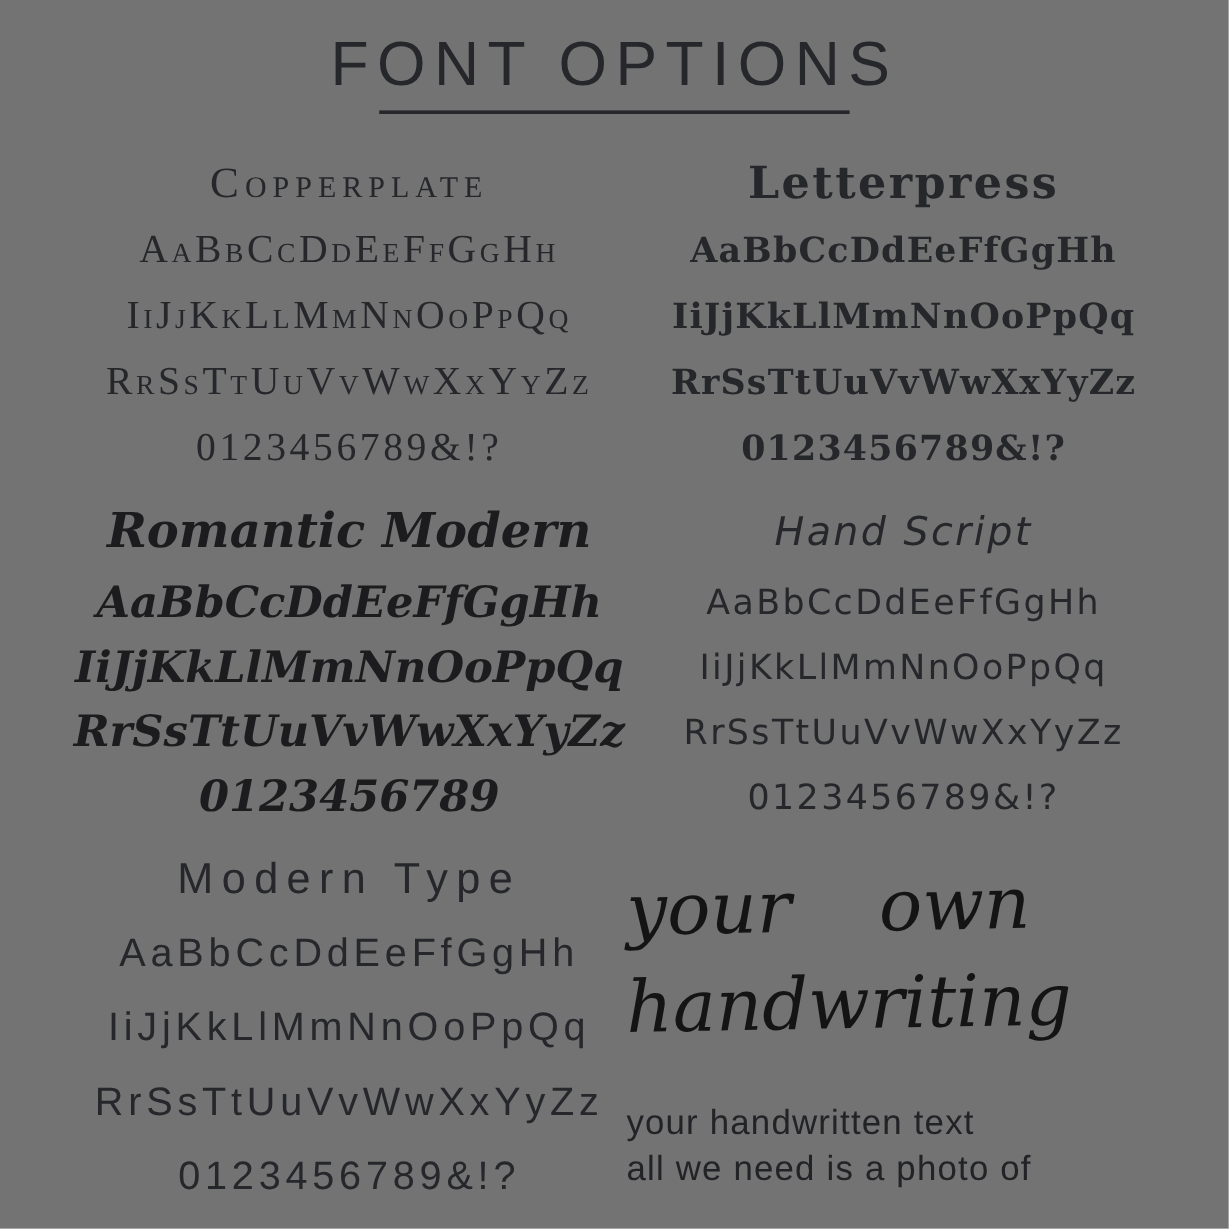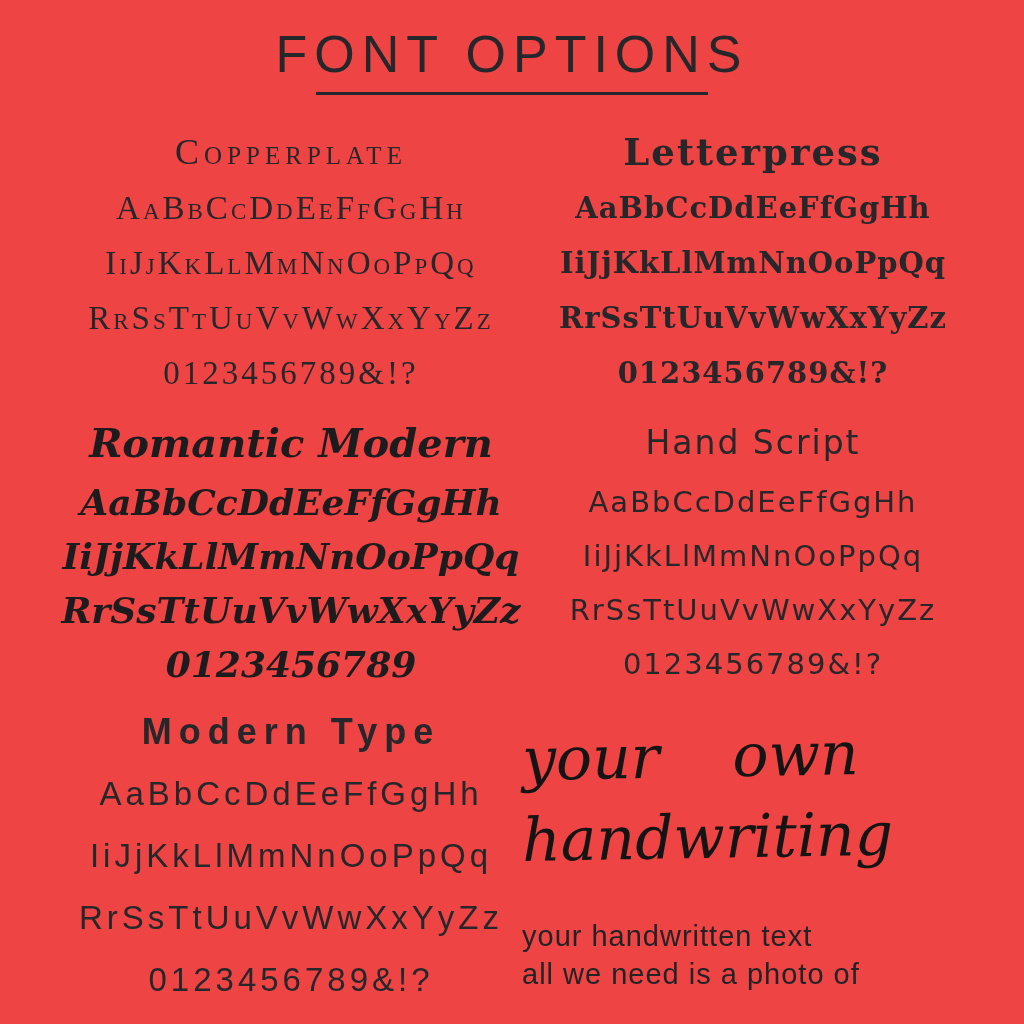--- a/index.html
+++ b/index.html
@@ -3,21 +3,21 @@
 <meta charset="utf-8">
 <style>
   html, body {
     margin: 0;
     padding: 0;
     background: #ffffff;
   }
   .page {
     width: 1024px;
     height: 1024px;
-    background: #ef4444;
+    background: #737373;
     color: #26272b;
     overflow: hidden;
     font-family: "Liberation Sans", sans-serif;
     box-sizing: border-box;
   }
   .header {
     text-align: center;
     margin-top: 24px;
   }
   .page-title {
@@ -99,32 +99,33 @@
     line-height: 54px;
     color: #1c1c1e;
   }
 
   
   .hand-script .font-name {
     font-family: "DejaVu Sans", sans-serif;
     font-size: 33px;
     letter-spacing: 2px;
     line-height: 52px;
+    font-style: italic;
   }
   .hand-script .glyph-line {
     font-family: "DejaVu Sans", sans-serif;
     font-size: 29px;
     letter-spacing: 2px;
     line-height: 54px;
   }
 
   
   .modern-type .font-name {
     font-family: "Liberation Sans", sans-serif;
-    font-weight: 700;
+    font-weight: 400;
     font-size: 36px;
     letter-spacing: 7px;
     line-height: 50px;
   }
   .modern-type .glyph-line {
     font-family: "Liberation Sans", sans-serif;
     font-weight: 400;
     font-size: 33px;
     letter-spacing: 4px;
     line-height: 62px;

